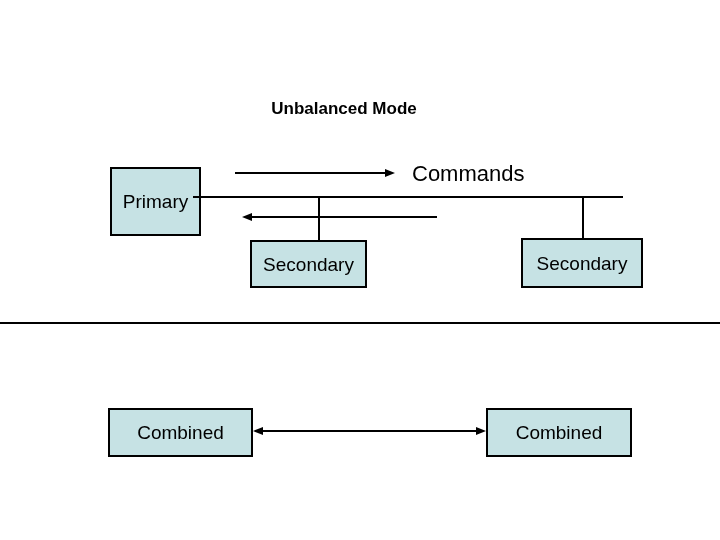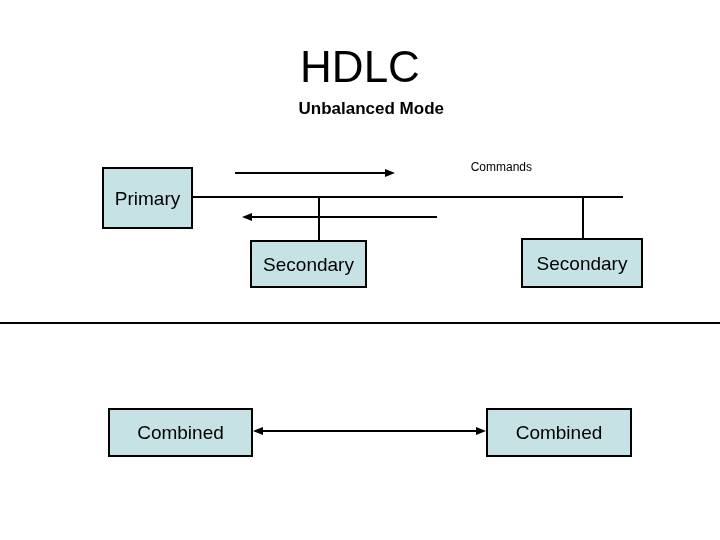--- a/index.html
+++ b/index.html
@@ -21,32 +21,32 @@
   .abs{position:absolute;}
 
   .slide-title{
     top:45px;left:0;width:720px;
     text-align:center;
     font-size:44px;line-height:1.0;
     letter-spacing:0px;
   }
   .mode-heading{
     font-size:17px;font-weight:bold;line-height:1.1;
-    text-align:right;
+    text-align:center;
   }
   .heading-unbalanced{top:100px;left:244px;width:200px;}
   .heading-balanced{top:345px;left:257px;width:200px;}
 
   .node-box{
     background:var(--box-fill);
     border:2px solid var(--box-border);
     display:flex;align-items:center;justify-content:center;
     font-size:19px;line-height:1;
   }
-  .box-primary{left:102px;top:167px;width:91px;height:62px;}
+  .box-primary{left:110px;top:167px;width:91px;height:69px;}
   .box-secondary-left{left:250px;top:240px;width:117px;height:48px;}
   .box-secondary-right{left:521px;top:238px;width:122px;height:50px;}
   .box-combined-left{left:108px;top:408px;width:145px;height:49px;}
   .box-combined-right{left:486px;top:408px;width:146px;height:49px;}
 
   .hline{background:var(--line-color);height:2px;}
   .vline{background:var(--line-color);width:2px;}
 
   .bus-line{left:193px;top:196px;width:430px;}
   .drop-left{left:318px;top:196px;height:44px;}
@@ -58,37 +58,36 @@
 
   .arrowhead{width:0;height:0;position:absolute;}
   .head-right{border-left:10px solid var(--line-color);border-top:4px solid transparent;border-bottom:4px solid transparent;}
   .head-left{border-right:10px solid var(--line-color);border-top:4px solid transparent;border-bottom:4px solid transparent;}
   .commands-head{left:385px;top:169px;}
   .responses-head{left:242px;top:213px;}
   .double-head-left{left:253px;top:427px;}
   .double-head-right{left:476px;top:427px;}
 
   .flow-label{
-    font-size:12px;line-height:1.15;text-align:right;white-space:nowrap;
+    font-size:22px;line-height:1.15;text-align:left;white-space:nowrap;
   }
   .label-commands{left:412px;top:161px;width:120px;}
   .label-responses{left:441px;top:206px;width:120px;}
   .label-cmd-resp{left:267px;top:453px;width:202px;}
 
   .section-divider{
     left:0;top:322px;width:720px;height:1.5px;
     background:var(--line-color);
   }
 </style>
 </head>
 <body>
 
 <div class="slide">
 
-  <div class="abs slide-title">HDLC</div>
 
   <div class="abs mode-heading heading-unbalanced">Unbalanced Mode</div>
 
   <div class="abs node-box box-primary">
     <span>Primary</span>
   </div>
 
   <div class="abs hline commands-line"></div>
   <div class="arrowhead head-right commands-head"></div>
   <div class="abs flow-label label-commands">Commands</div>

